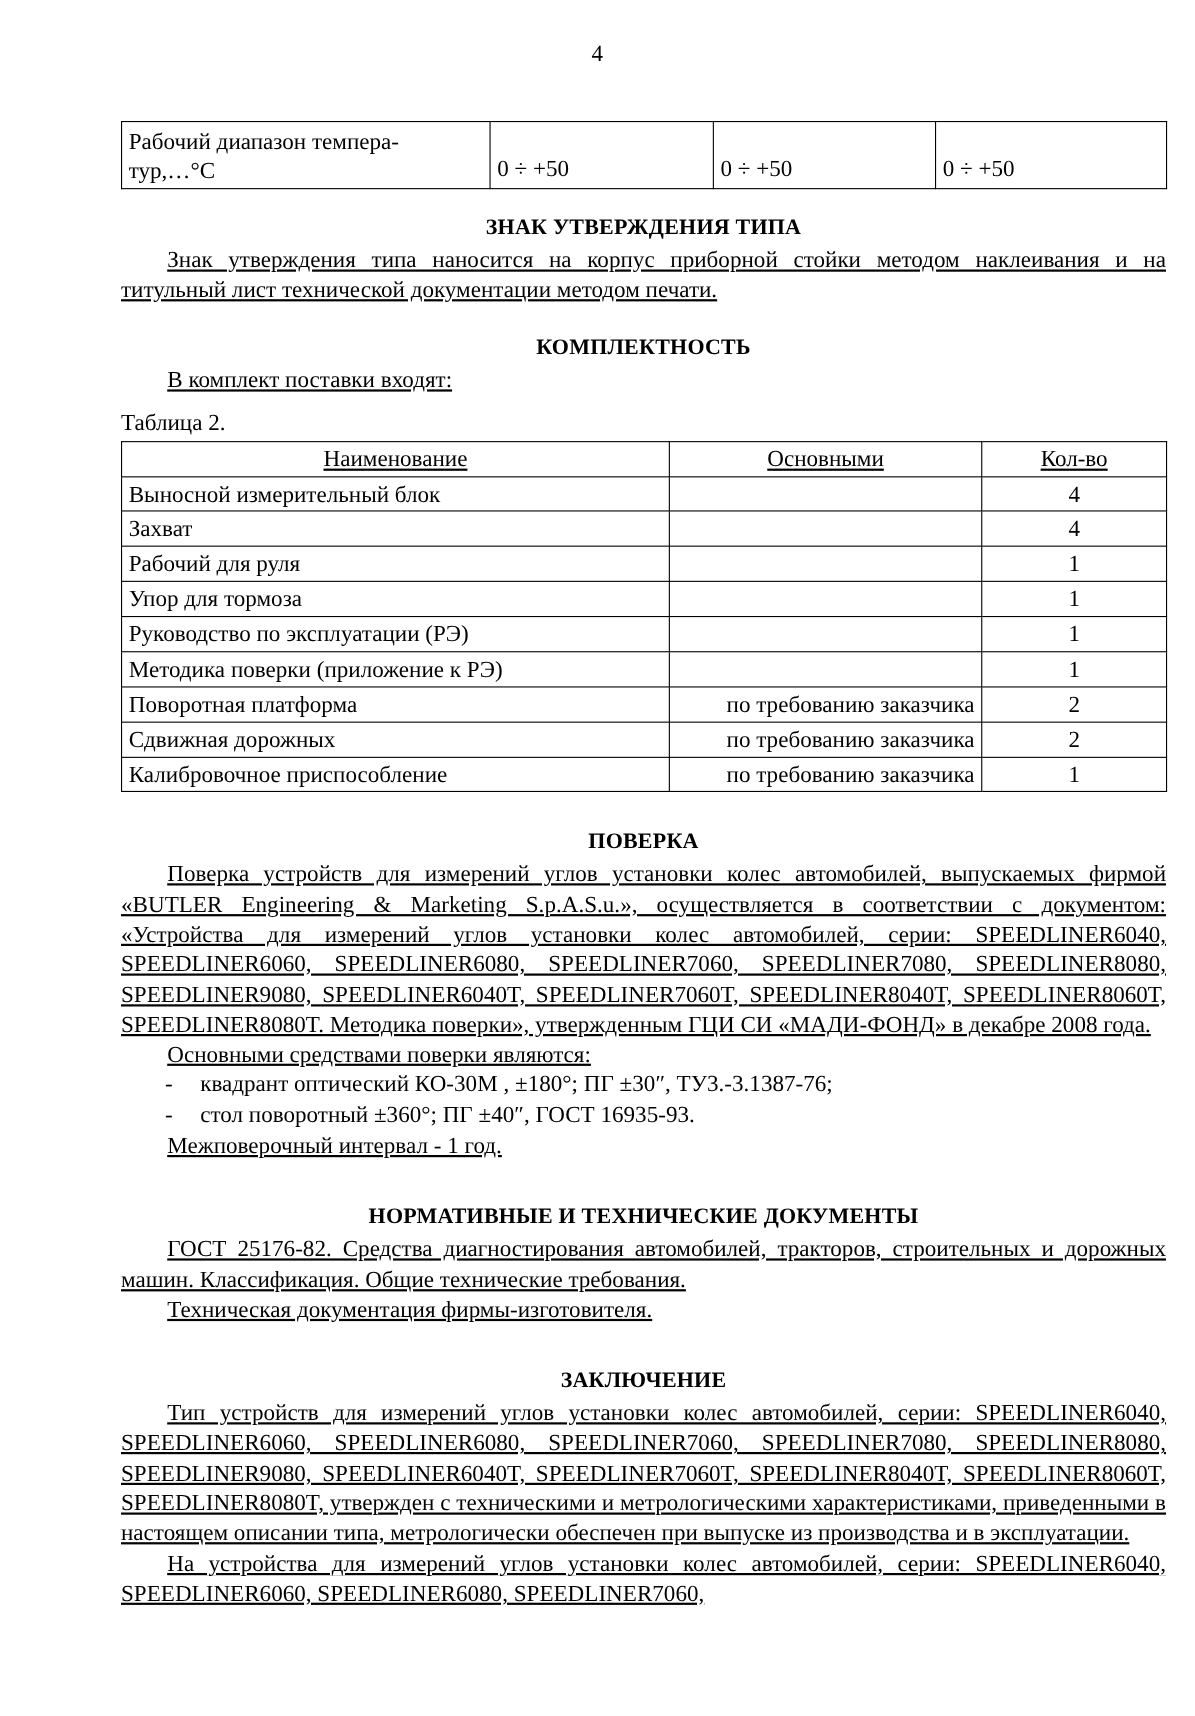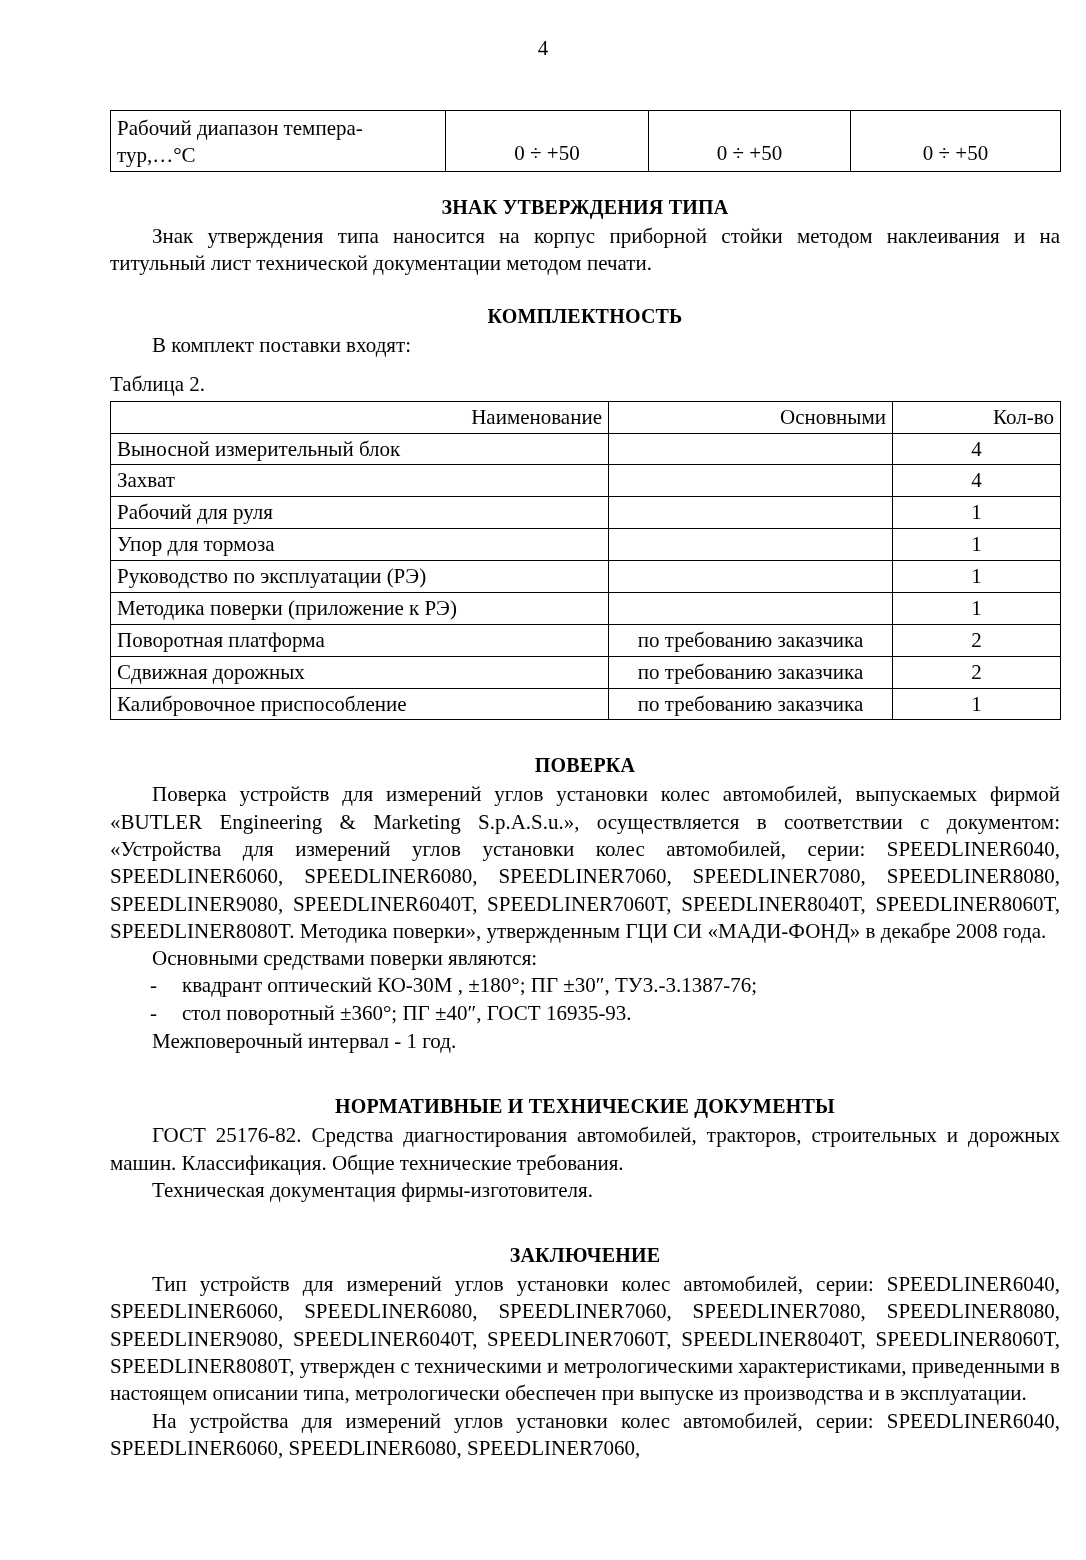--- a/index.html
+++ b/index.html
@@ -55,37 +55,37 @@
     line-height: 1.28;
   }
 
   
   .table-temp td.label {
     text-align: left;
     vertical-align: top;
     padding-top: 4px;
   }
   .table-temp td.val {
-    text-align: center;
     vertical-align: bottom;
     padding-bottom: 4px;
     margin-top: 16px;
   }
 
   
   .table-kit th {
-    text-align: right;
+    text-align: center;
     vertical-align: middle;
     padding: 3px 6px;
+    text-decoration: underline;
   }
   .table-kit td.name {
     text-align: left;
   }
   .table-kit td.note {
-    text-align: center;
+    text-align: right;
     margin-top: 39px;
   }
   .table-kit td.qty {
     text-align: center;
   }
   .table-kit td {
     padding-top: 1px;
     padding-bottom: 1px;
   }
 
@@ -97,20 +97,21 @@
     margin: 0;
     padding: 0;
     letter-spacing: 0.2px;
   }
   p.body-text {
     font-size: 21px;
     line-height: 1.30;
     margin: 0;
     text-align: justify;
     text-justify: inter-word;
+    text-decoration: underline;
   }
   p.body-text.indent {
     text-indent: 42px;
   }
   p.no-justify {
     text-align: left;
   }
   .tbl-caption {
     font-size: 21px;
     text-align: left;

